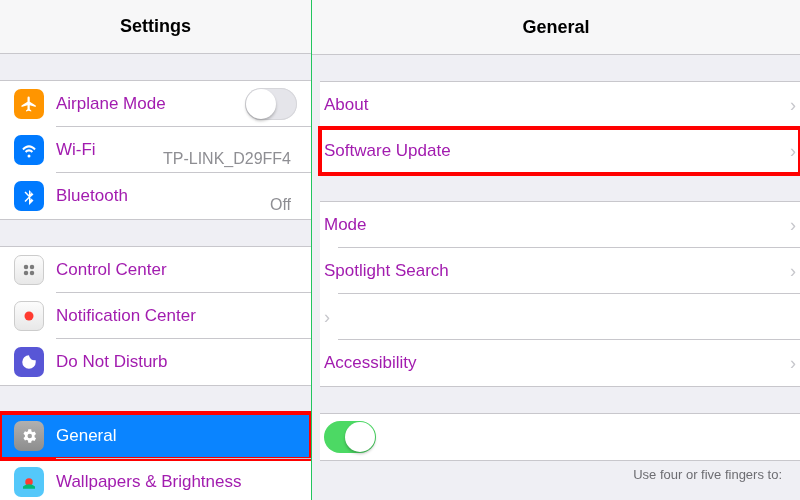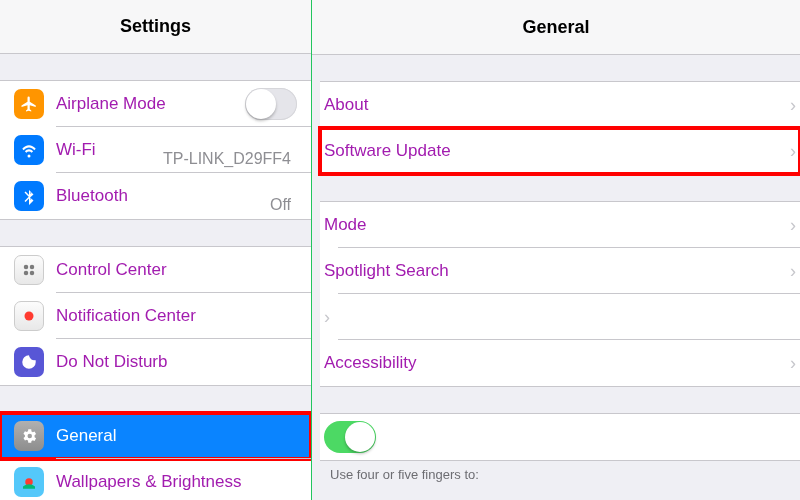--- a/index.html
+++ b/index.html
@@ -135,20 +135,21 @@
       left: 18px;
       right: 0;
       height: 1px;
       background: #c8c7cc;
     }
     .detail-row .label { flex: 1; }
     .footer-note {
       font-size: 13px;
       color: #6d6d72;
       padding: 6px 18px 0;
+      text-align: right;
     }
     .scroll { overflow-y: hidden; }
     .detail .group { margin-left: 8px; margin-right: 0; }
   </style>
 </head>
 <body>
 
 <div class="sidebar">
   <div class="header">Settings</div>
   <div class="scroll">

